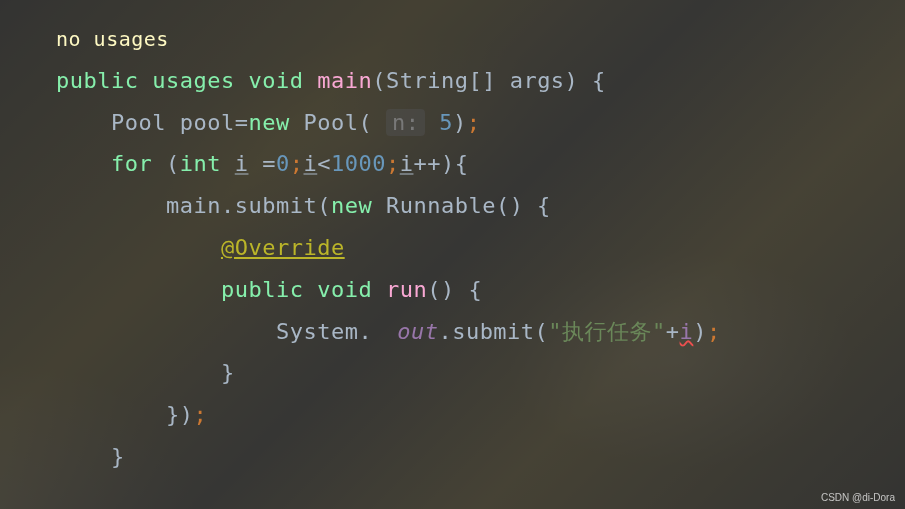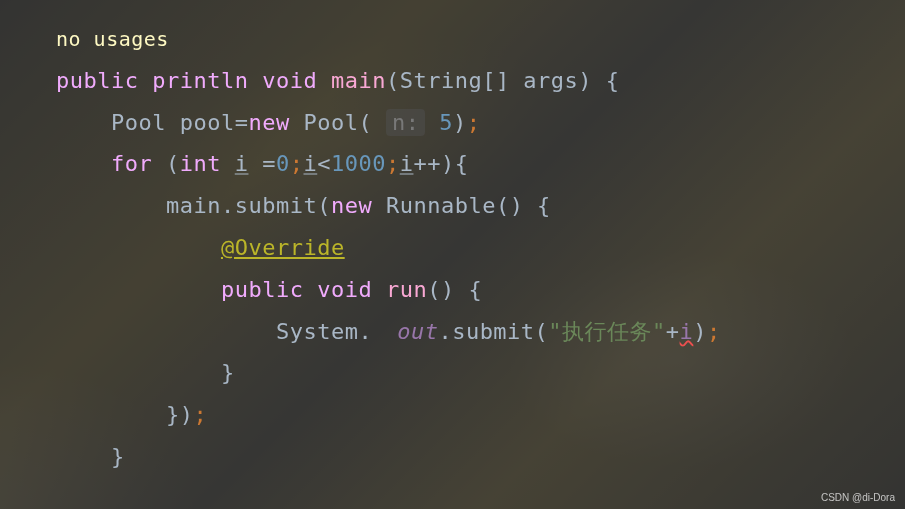--- a/index.html
+++ b/index.html
@@ -67,21 +67,21 @@
       line-height: 1.9;
       white-space: pre;
       padding-left: 56px;
       letter-spacing: 0.5px;
     }
     .hint {
       color: #fef9c3;
       font-size: 20px;
     }
     .keyword {
-      color: #f0abfc;
+      color: #86efac;
     }
     .text {
       color: #a9b7c6;
     }
     .number {
       color: #6897bb;
     }
     .param-hint {
       color: #787878;
       background: rgba(80,80,80,0.5);
@@ -129,21 +129,21 @@
 
 <div class="bg-shapes">
   <div class="shape1"></div>
   <div class="shape2"></div>
   <div class="shape3"></div>
 </div>
 <div class="bg-overlay"></div>
 
 <div class="editor">
   <div class="code"><span class="hint">no usages</span>
-<span class="keyword">public</span> <span class="keyword">println</span> <span class="keyword">void</span> <span class="method-name">main</span><span class="text">(String[] args) {</span>
+<span class="keyword">public</span> <span class="keyword">usages</span> <span class="keyword">void</span> <span class="method-name">main</span><span class="text">(String[] args) {</span>
     <span class="text">Pool</span> <span class="text">pool=</span><span class="keyword">new</span> <span class="text">Pool(</span> <span class="param-hint">n:</span> <span class="number">5</span><span class="text">)</span><span class="semicolon">;</span>
     <span class="keyword">for</span><span class="text"> (</span><span class="keyword">int</span> <span class="text underline">i</span><span class="text"> =</span><span class="number">0</span><span class="semicolon">;</span><span class="text underline">i</span><span class="text">&lt;</span><span class="number">1000</span><span class="semicolon">;</span><span class="text underline">i</span><span class="text">++){</span>
         <span class="text">main.submit(</span><span class="keyword">new</span> <span class="text">Runnable() {</span>
             <span class="annotation">@Override</span>
             <span class="keyword">public</span> <span class="keyword">void</span> <span class="method-name">run</span><span class="text">() {</span>
                 <span class="text">System.</span><span class="static-field">out</span><span class="text">.submit(</span><span class="string">"执行任务"</span><span class="text">+</span><span class="red-underline">i</span><span class="text">)</span><span class="semicolon">;</span>
             <span class="text">}</span>
         <span class="text">})</span><span class="semicolon">;</span>
     <span class="text">}</span></div>
 </div>

